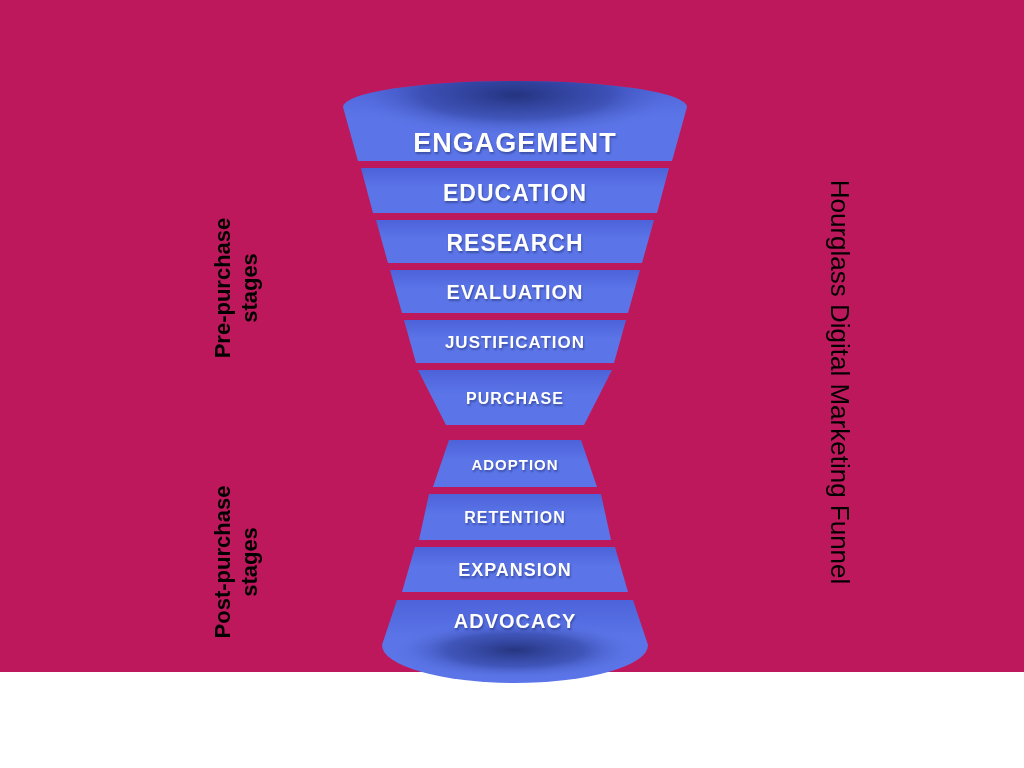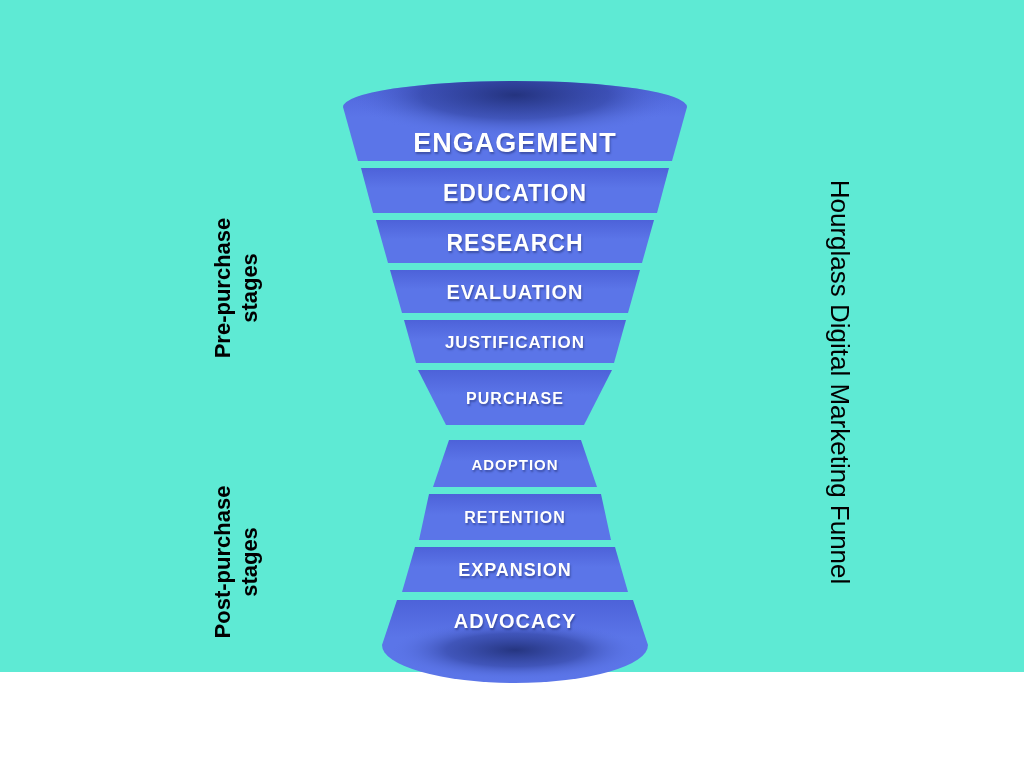--- a/index.html
+++ b/index.html
@@ -8,21 +8,21 @@
     width: 1024px;
     height: 768px;
     background: #ffffff;
     overflow: hidden;
     font-family: "Liberation Sans", sans-serif;
   }
   .canvas {
     position: relative;
     width: 1024px;
     height: 672px;
-    background: #5eead4;
+    background: #be185d;
     text-decoration: underline;
   }
   svg { display: block; }
   .stage-label {
     fill: #ffffff;
     font-family: "Liberation Sans", sans-serif;
     font-weight: 700;
     letter-spacing: 1px;
     text-shadow: 1px 2px 2px rgba(25, 35, 90, 0.45);
   }

